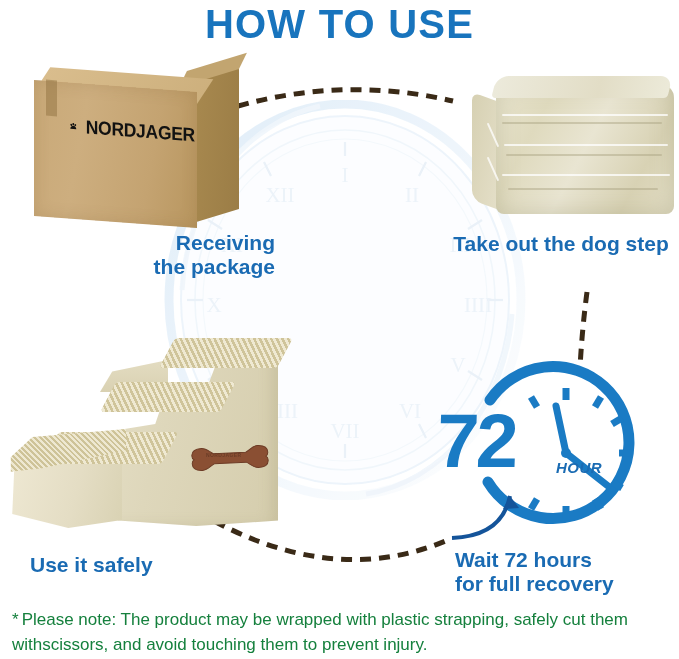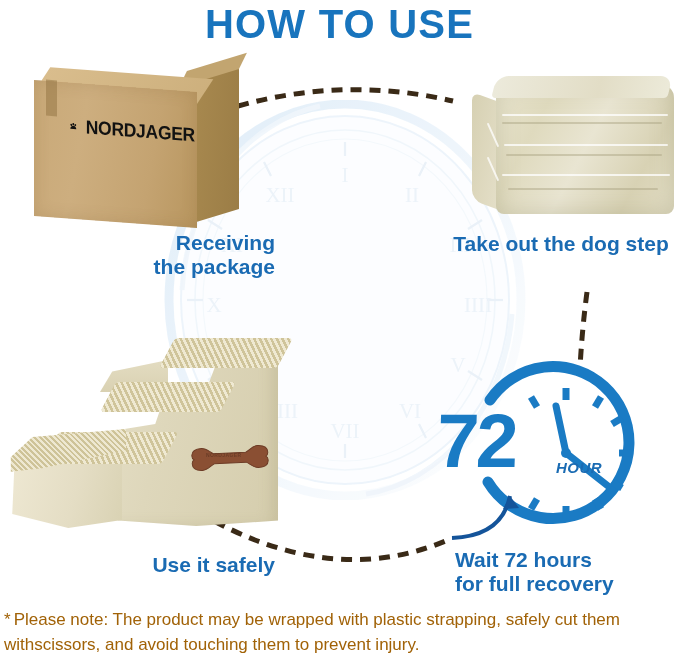--- a/index.html
+++ b/index.html
@@ -53,21 +53,21 @@
     font-family: "Liberation Sans", sans-serif;
     white-space: pre-line;
   }
   .cap-receiving {
     left: 60px; top: 231px; width: 215px; text-align: right;
   }
   .cap-takeout {
     left: 443px; top: 232px; width: 236px; text-align: center;
   }
   .cap-usesafely {
-    left: 30px; top: 553px; width: 245px; text-align: right;
+    left: 30px; top: 553px; width: 245px; text-align: left;
   }
   .cap-wait {
     left: 455px; top: 548px; width: 224px; text-align: left;
   }
 
   
   .box-wrap {
     position: absolute;
     left: 28px;
     top: 58px;
@@ -261,24 +261,24 @@
     font-style: italic;
     color: #1a6bb3;
     letter-spacing: 0.5px;
     font-family: "Liberation Sans", sans-serif;
     margin-left: 20px;
   }
 
   
   .footer {
     position: absolute;
-    left: 4px;
+    left: 12px;
     top: 608px;
     width: 668px;
-    color: #a16207;
+    color: #15803d;
     font-size: 17px;
     line-height: 1.45;
     font-family: "Liberation Sans", sans-serif;
   }
   .footer .star { margin-right: 3px; }
 
   .dashes, .arrows { position: absolute; left: 0; top: 0; pointer-events: none; }
 </style>
 </head>
 <body>

